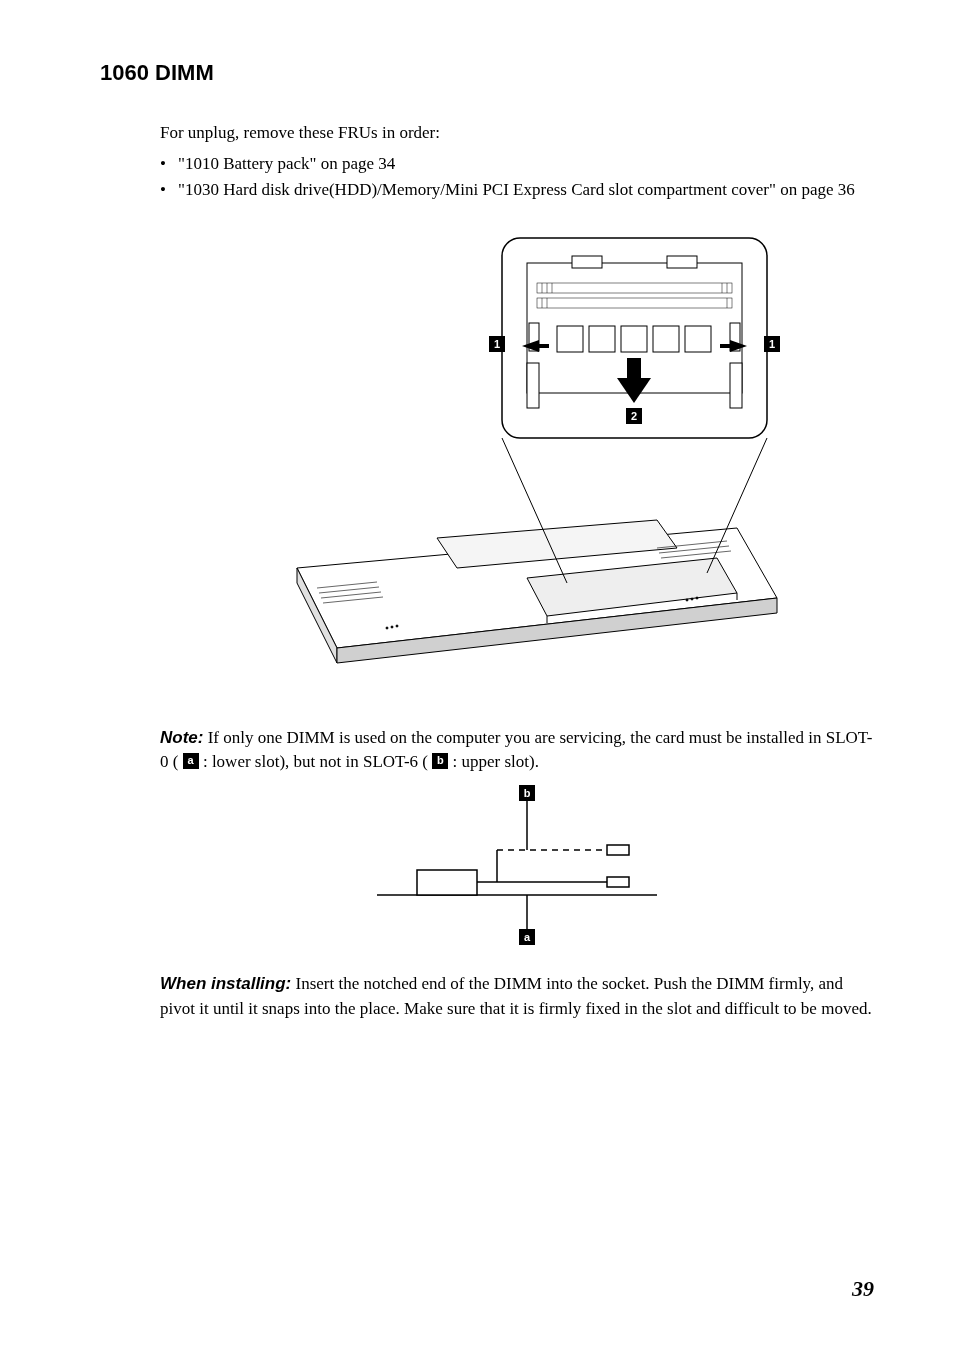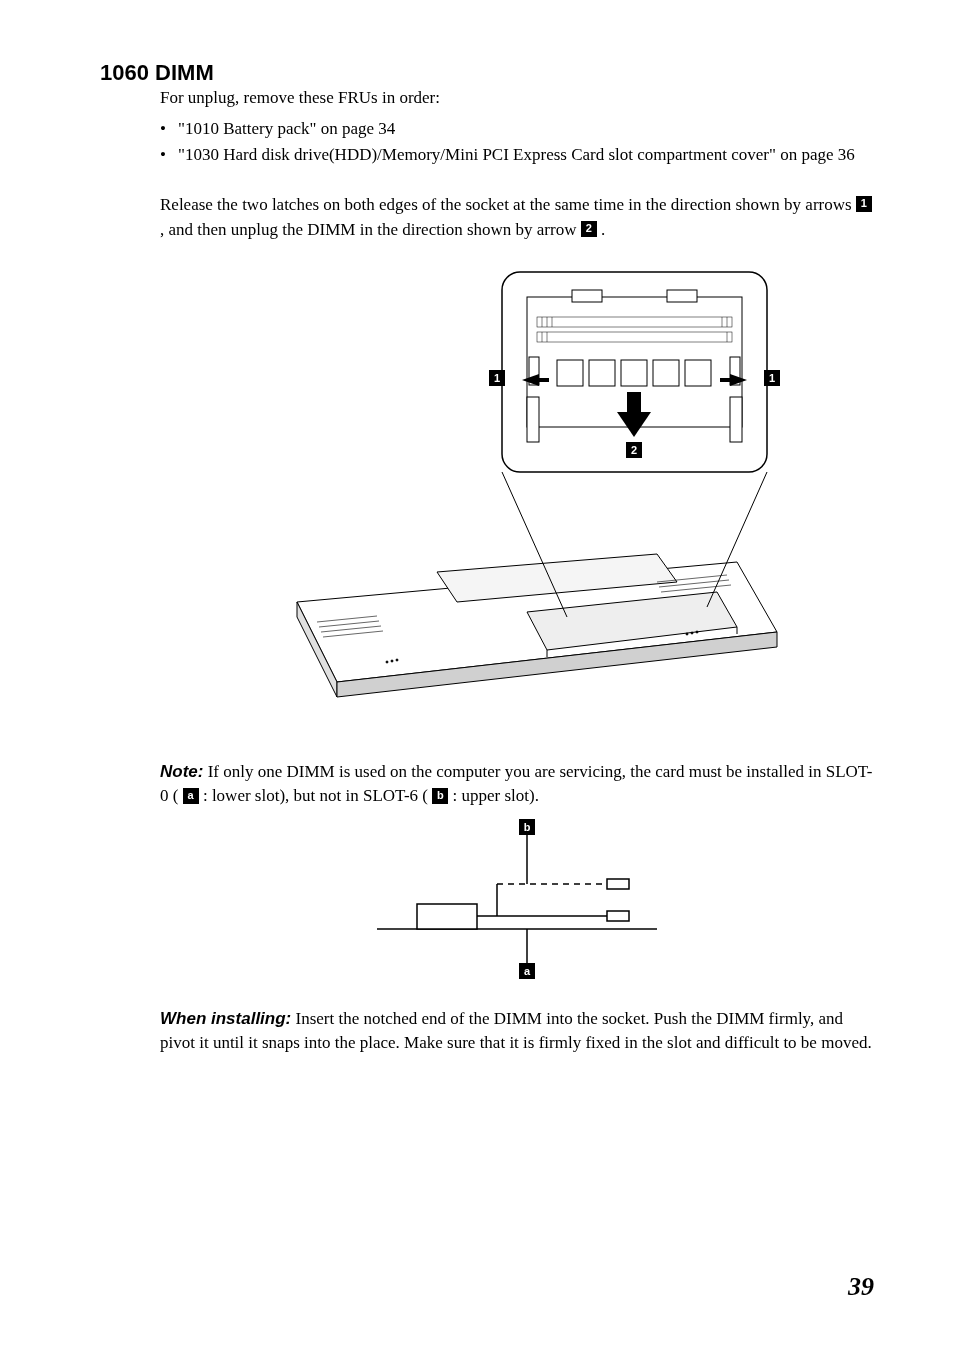--- a/index.html
+++ b/index.html
@@ -23,20 +23,21 @@
   .header-title {
     font-style: italic;
     font-size: 26px;
     text-align: right;
     margin-bottom: 55px;
   }
   .section-heading {
     font-family: Arial, Helvetica, sans-serif;
     font-weight: bold;
     font-size: 22px;
+    margin-bottom: 35px;
   }
   .body-block {
     margin-left: 60px;
     font-size: 17px;
     line-height: 1.45;
   }
   .intro {
     margin-bottom: 6px;
   }
   ul.bullets {
@@ -104,46 +105,39 @@
   .figure-area-2 {
     margin: 10px 0 20px 0;
     text-align: center;
   }
   .page-number {
     position: absolute;
     bottom: 50px;
     right: 80px;
     font-style: italic;
     font-weight: bold;
-    font-size: 26px;
+    font-size: 22px;
   }
   svg { display: inline-block; }
 </style>
 </head>
 <body>
 
 <div class="page">
 
   <div class="section-heading">1060 DIMM</div>
 
   <div class="body-block">
     <div class="intro">For unplug, remove these FRUs in order:</div>
     <ul class="bullets">
       <li>"1010 Battery pack" on page 34</li>
       <li>"1030 Hard disk drive(HDD)/Memory/Mini PCI Express Card slot compartment cover" on page 36</li>
     </ul>
 
 
-    <div class="paragraph">
-      <span>Release the two latches on both edges of the socket at the same time in the direction shown by arrows </span>
-      <span class="num-box">1</span>
-      <span> , and then unplug the DIMM in the direction shown by arrow </span>
-      <span class="num-box">2</span>
-      <span> .</span>
-    </div>
 
     <div class="figure-area-1">
       <svg width="560" height="460" viewBox="0 0 560 460">
 
         <g stroke="#000" stroke-width="1" fill="none">
 
           <polygon points="60,340 500,300 540,370 100,420" fill="#fff"></polygon>
           <polygon points="60,340 60,355 100,435 100,420" fill="#e0e0e0"></polygon>
           <polygon points="100,420 100,435 540,385 540,370" fill="#d0d0d0"></polygon>
 

